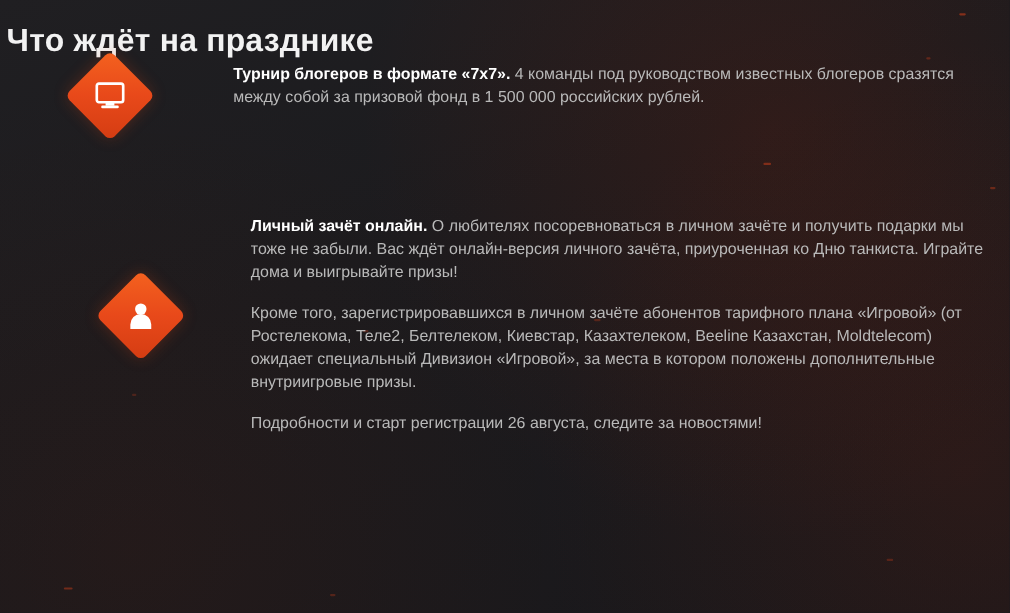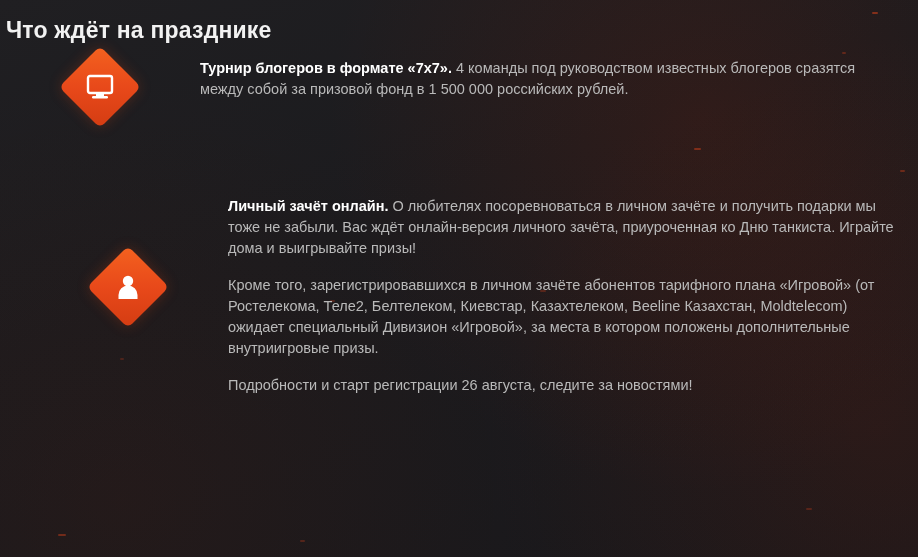--- a/index.html
+++ b/index.html
@@ -29,21 +29,21 @@
   .spark {
     position: absolute;
     background: #d2401a;
     border-radius: 1px;
     opacity: 0.55;
   }
   .page-title {
     position: absolute;
     left: 6px;
     top: 2px;
-    font-size: 23px;
+    font-size: 29px;
     font-weight: bold;
     color: #f2f2f2;
     letter-spacing: 0.2px;
     white-space: nowrap;
   }
   .content {
     position: absolute;
     left: 0;
     top: 58px;
     width: 918px;
@@ -85,21 +85,21 @@
   .text-col p {
     margin: 0 0 16px 0;
   }
   .text-col p:last-child {
     margin-bottom: 0;
   }
   .lead {
     color: #ffffff;
     font-weight: bold;
   }
-  .b1 { margin-top: 0; min-height: 100px; }
+  .b1 { margin-top: 0; min-height: 100px; gap: 12px; }
   .b2 { margin-top: 26px; min-height: 100px; }
   .b3 { margin-top: 38px; padding-left: 28px; }
   .b3 .icon-col { padding-top: 62px; }
 </style>
 </head>
 <body>
 
 <div class="page">
 
   <span class="spark" style="left:872px;top:12px;width:6px;height:2px;"></span>

